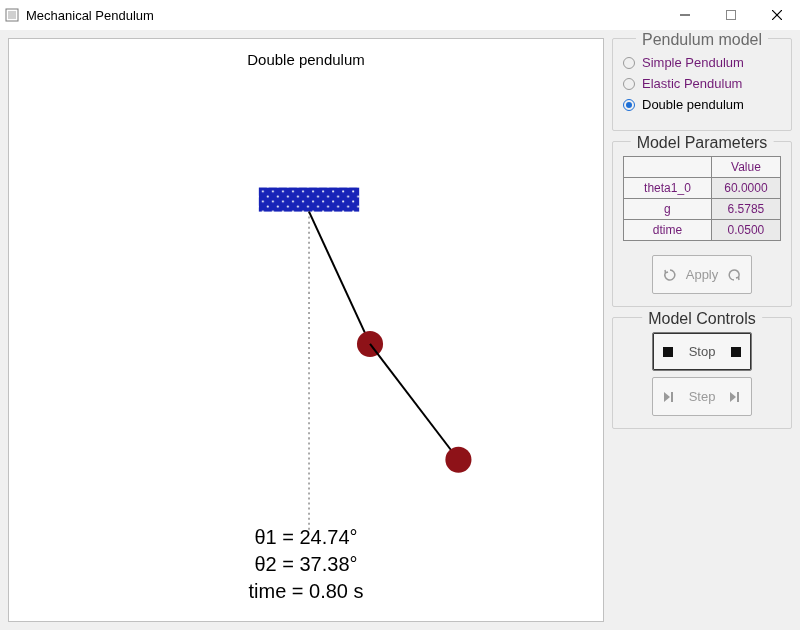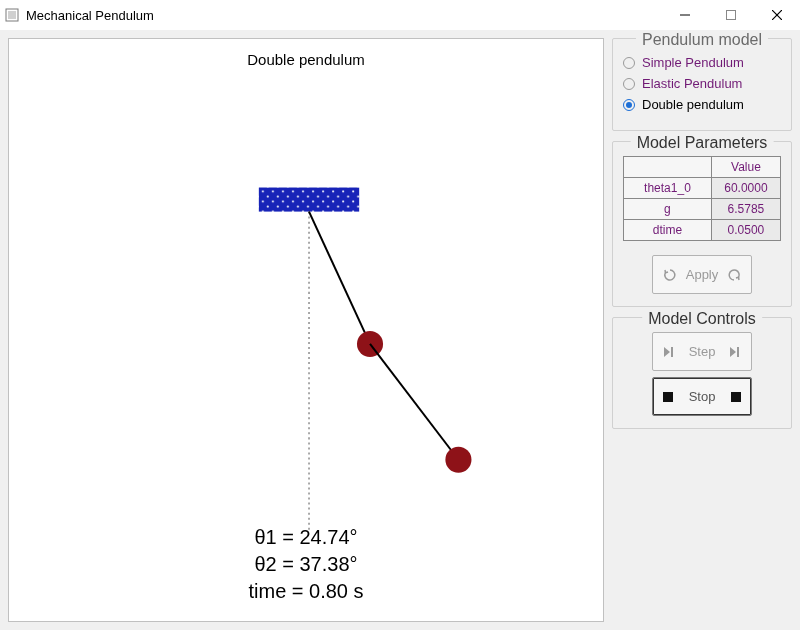--- a/index.html
+++ b/index.html
@@ -280,44 +280,44 @@
                 <path d="M12 12 L11.5 9.2 L9 10" fill="none" stroke="#9a9a9a" stroke-width="1.5"></path>
               </svg>
           </span>
         </div>
       </div>
     </div>
 
     <div class="groupbox controls-box">
       <div class="legend">Model Controls</div>
       <div class="btn-stack">
+        <div class="btn">
+          <span class="icon">
+            <svg width="10" height="10" viewBox="0 0 10 10">
+                <rect x="0" y="0" width="10" height="10" fill="#111"></rect>
+              </svg>
+          </span>
+          <span>Stop</span>
+          <span class="icon">
+            <svg width="10" height="10" viewBox="0 0 10 10">
+                <rect x="0" y="0" width="10" height="10" fill="#111"></rect>
+              </svg>
+          </span>
+        </div>
         <div class="btn disabled">
           <span class="icon">
             <svg width="12" height="12" viewBox="0 0 12 12">
                 <polygon points="1,1 7,6 1,11" fill="#9a9a9a"></polygon>
                 <rect x="8" y="1" width="2" height="10" fill="#9a9a9a"></rect>
               </svg>
           </span>
           <span>Step</span>
           <span class="icon">
             <svg width="12" height="12" viewBox="0 0 12 12">
                 <polygon points="1,1 7,6 1,11" fill="#9a9a9a"></polygon>
                 <rect x="8" y="1" width="2" height="10" fill="#9a9a9a"></rect>
               </svg>
           </span>
         </div>
-        <div class="btn">
-          <span class="icon">
-            <svg width="10" height="10" viewBox="0 0 10 10">
-                <rect x="0" y="0" width="10" height="10" fill="#111"></rect>
-              </svg>
-          </span>
-          <span>Stop</span>
-          <span class="icon">
-            <svg width="10" height="10" viewBox="0 0 10 10">
-                <rect x="0" y="0" width="10" height="10" fill="#111"></rect>
-              </svg>
-          </span>
-        </div>
       </div>
     </div>
   </div>
 </div>
 
 </body></html>

